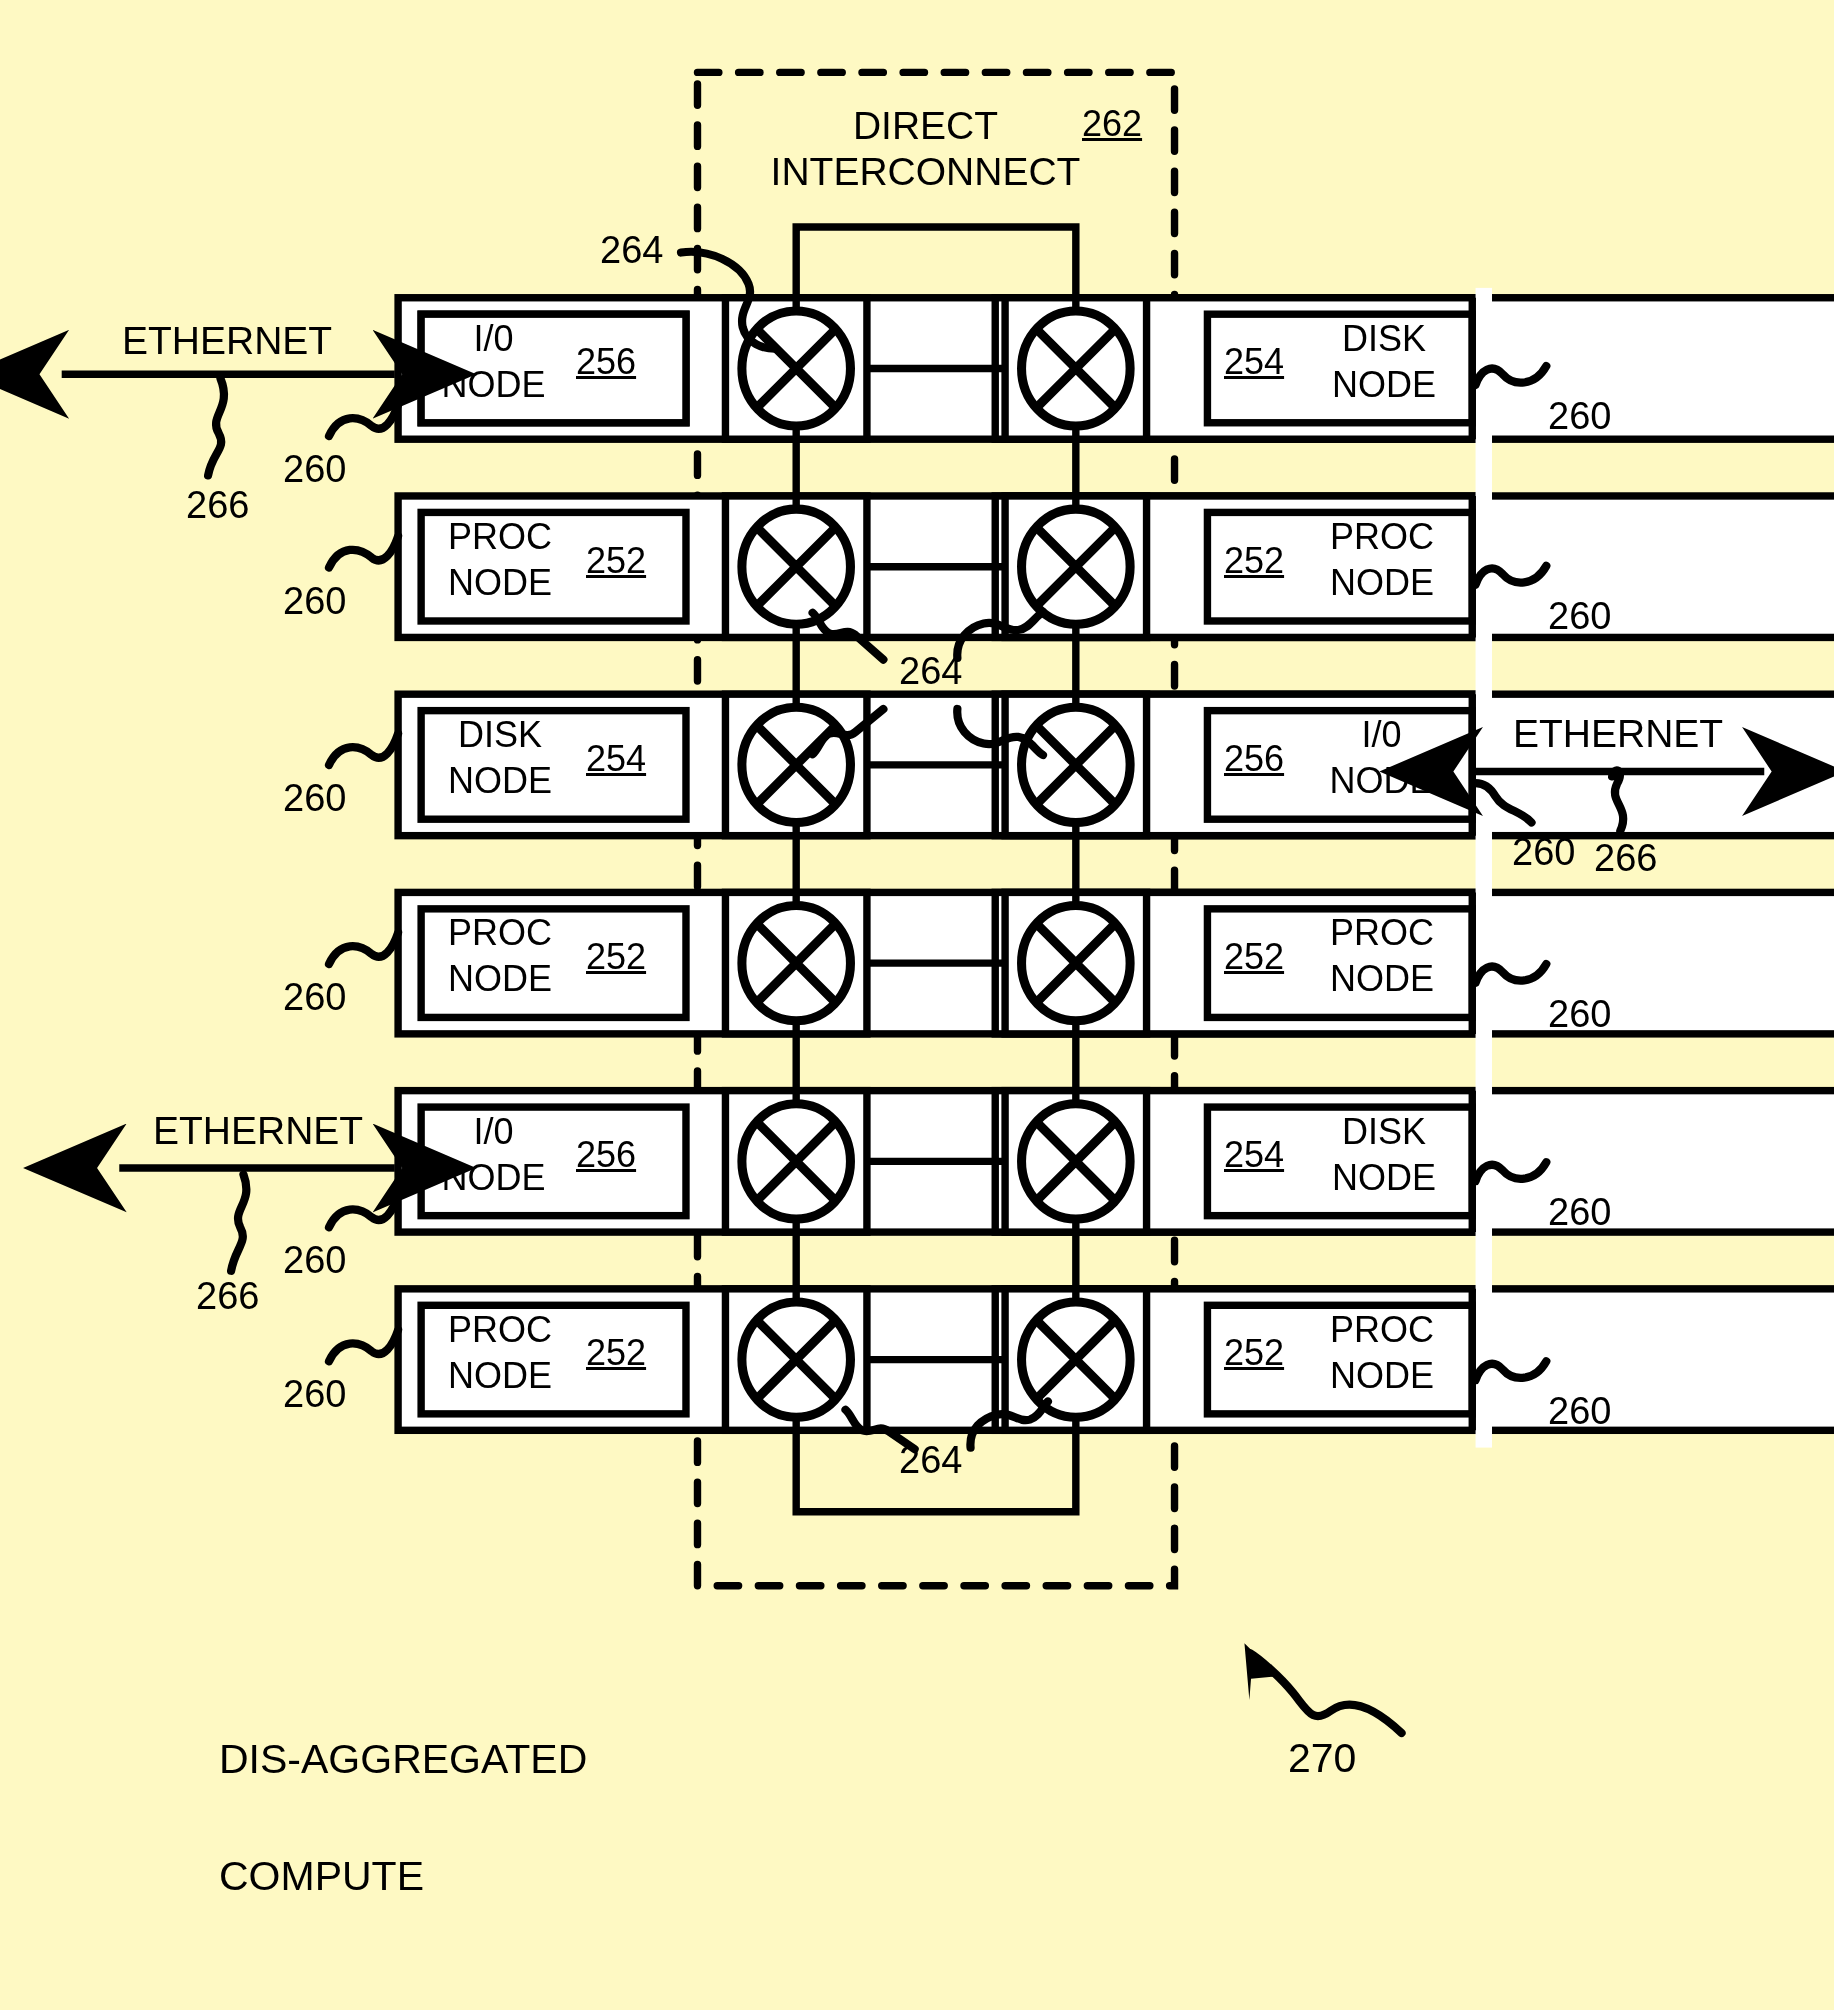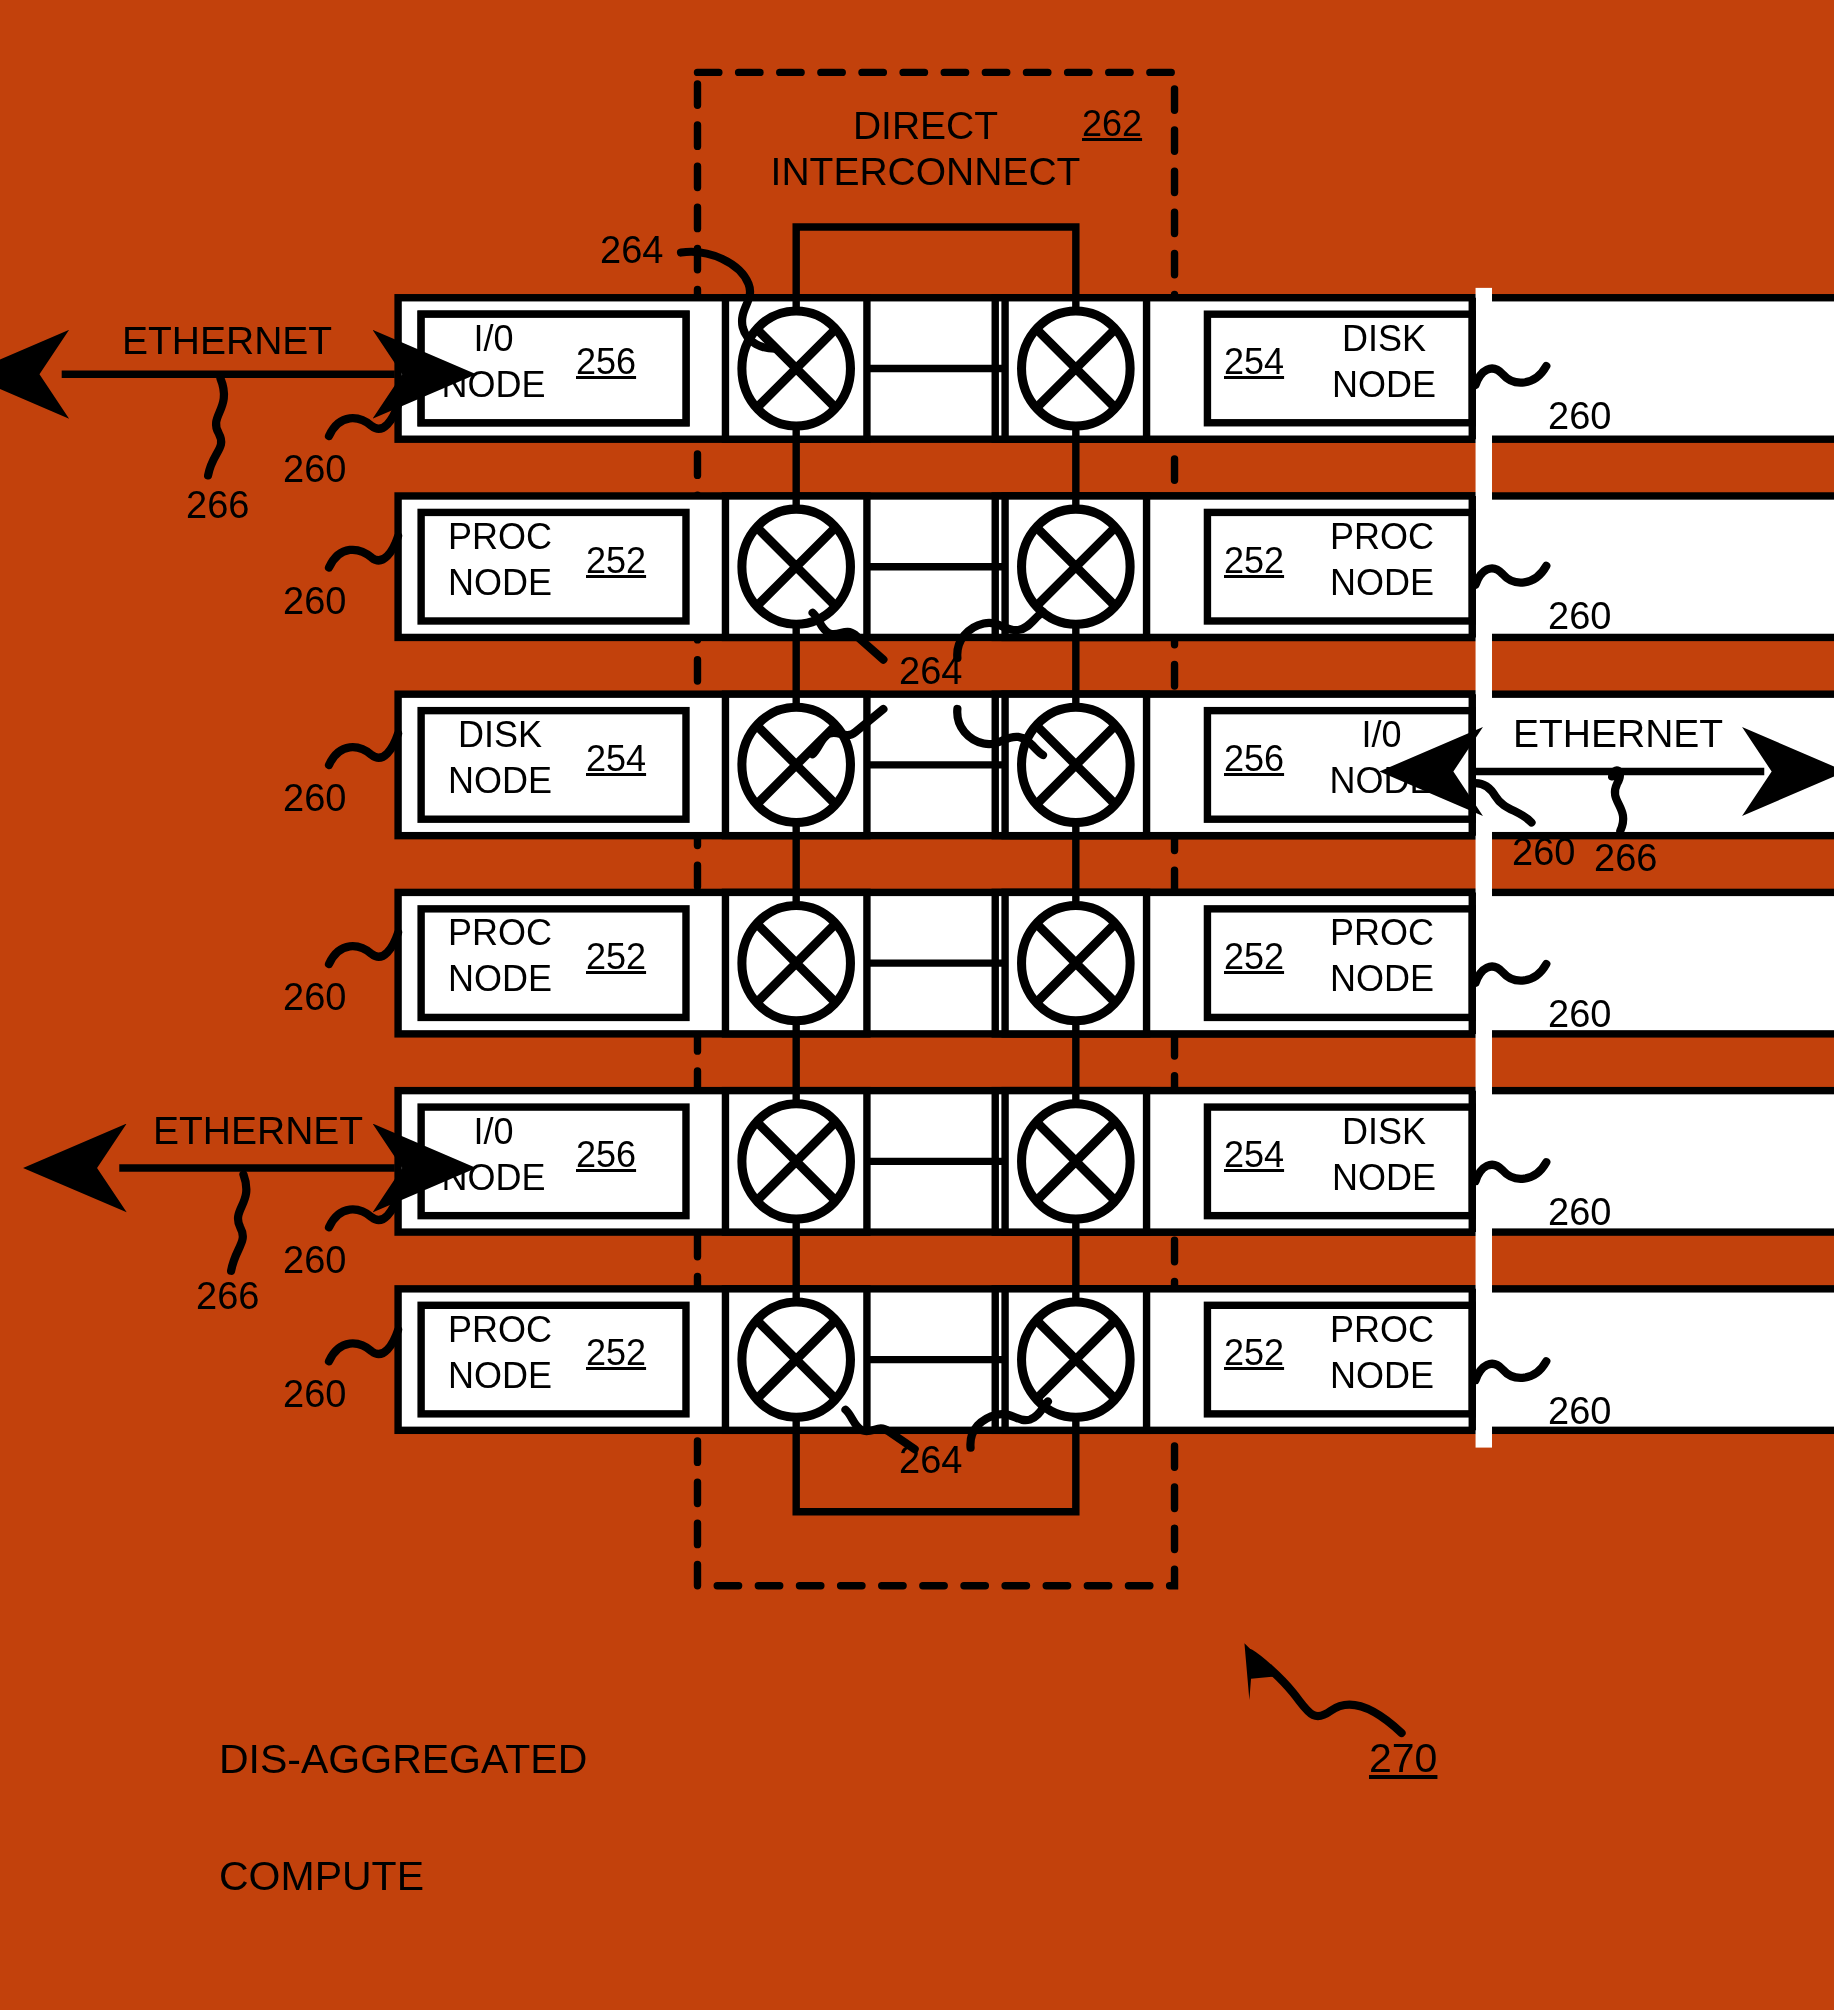--- a/index.html
+++ b/index.html
@@ -4,21 +4,21 @@
 <style>
   html, body {
     margin: 0;
     padding: 0;
     background: #ffffff;
   }
   #page {
     position: relative;
     width: 1835px;
     height: 2011px;
-    background: #c2410c;
+    background: #fef9c3;
     font-family: "Liberation Sans", sans-serif;
     overflow: hidden;
   }
   svg.diagram {
     position: absolute;
     left: 0;
     top: 0;
     width: 1835px;
     height: 2011px;
   }
@@ -381,17 +381,17 @@
     <div style="position:absolute; left:600px; top:229px; font-size:38px;">264</div>
     <div style="position:absolute; left:899px; top:650px; font-size:38px;">264</div>
     <div style="position:absolute; left:899px; top:1439px; font-size:38px;">264</div>
 
     <div style="position:absolute; left:219px; top:1730px; font-size:41px; line-height:1.43;">
       <span class="u">DIS-AGGREGATED</span><br>
       <br>
       <span class="u">COMPUTE</span>
     </div>
 
-    <div style="position:absolute; left:1369px; top:1735px; font-size:41px; text-decoration:underline;">270</div>
+    <div style="position:absolute; left:1288px; top:1735px; font-size:41px; ">270</div>
 
   </div>
 </div>
 
 
 </body></html>

